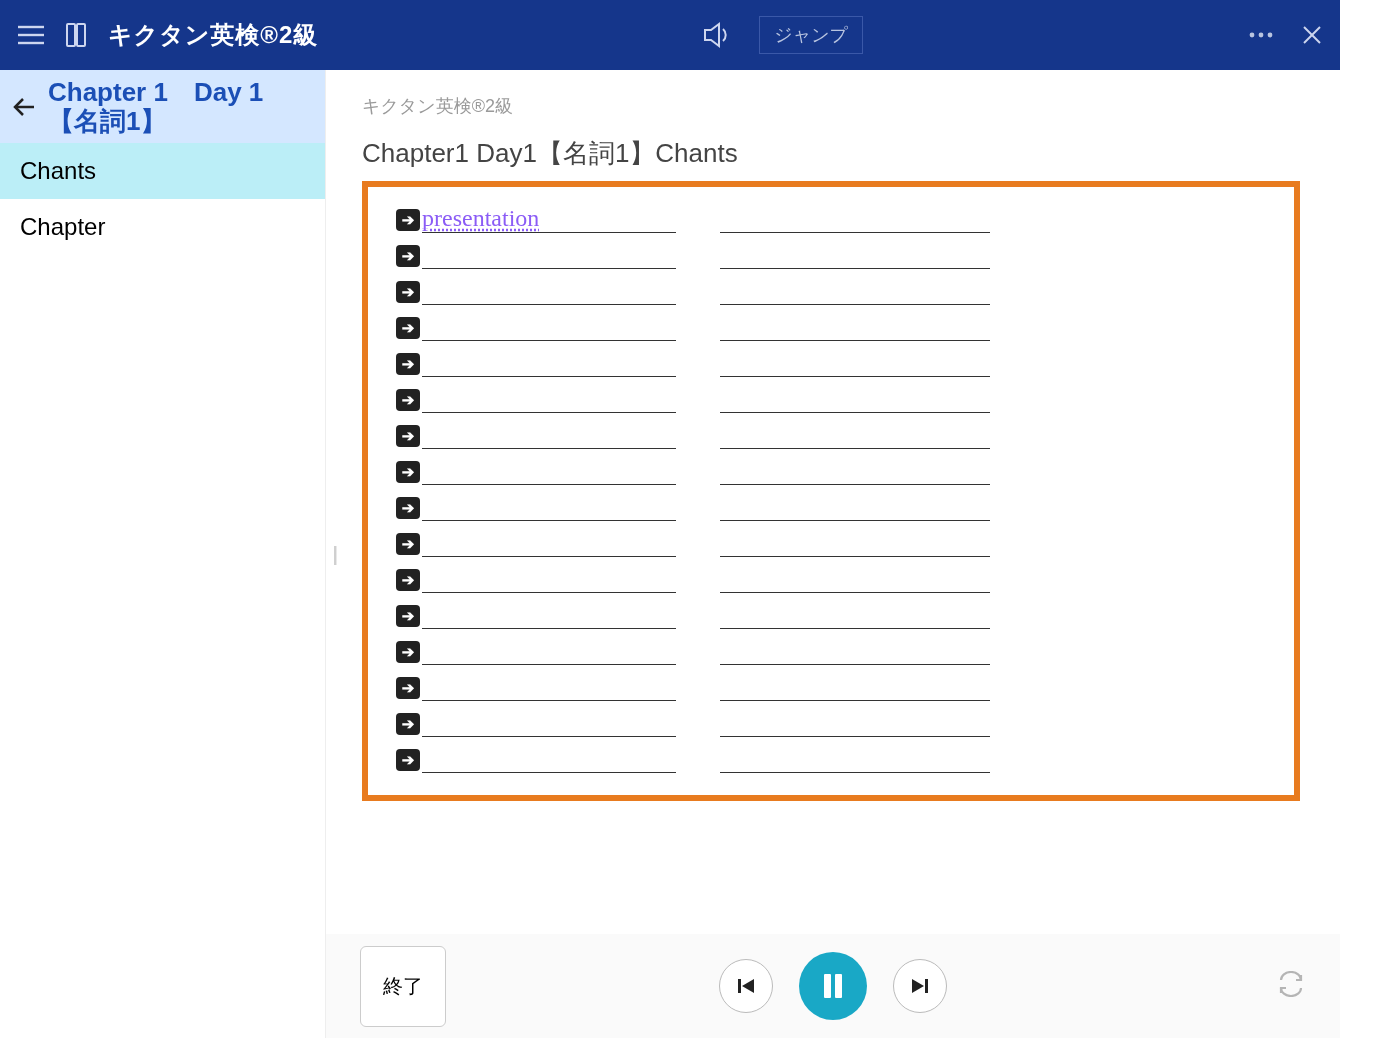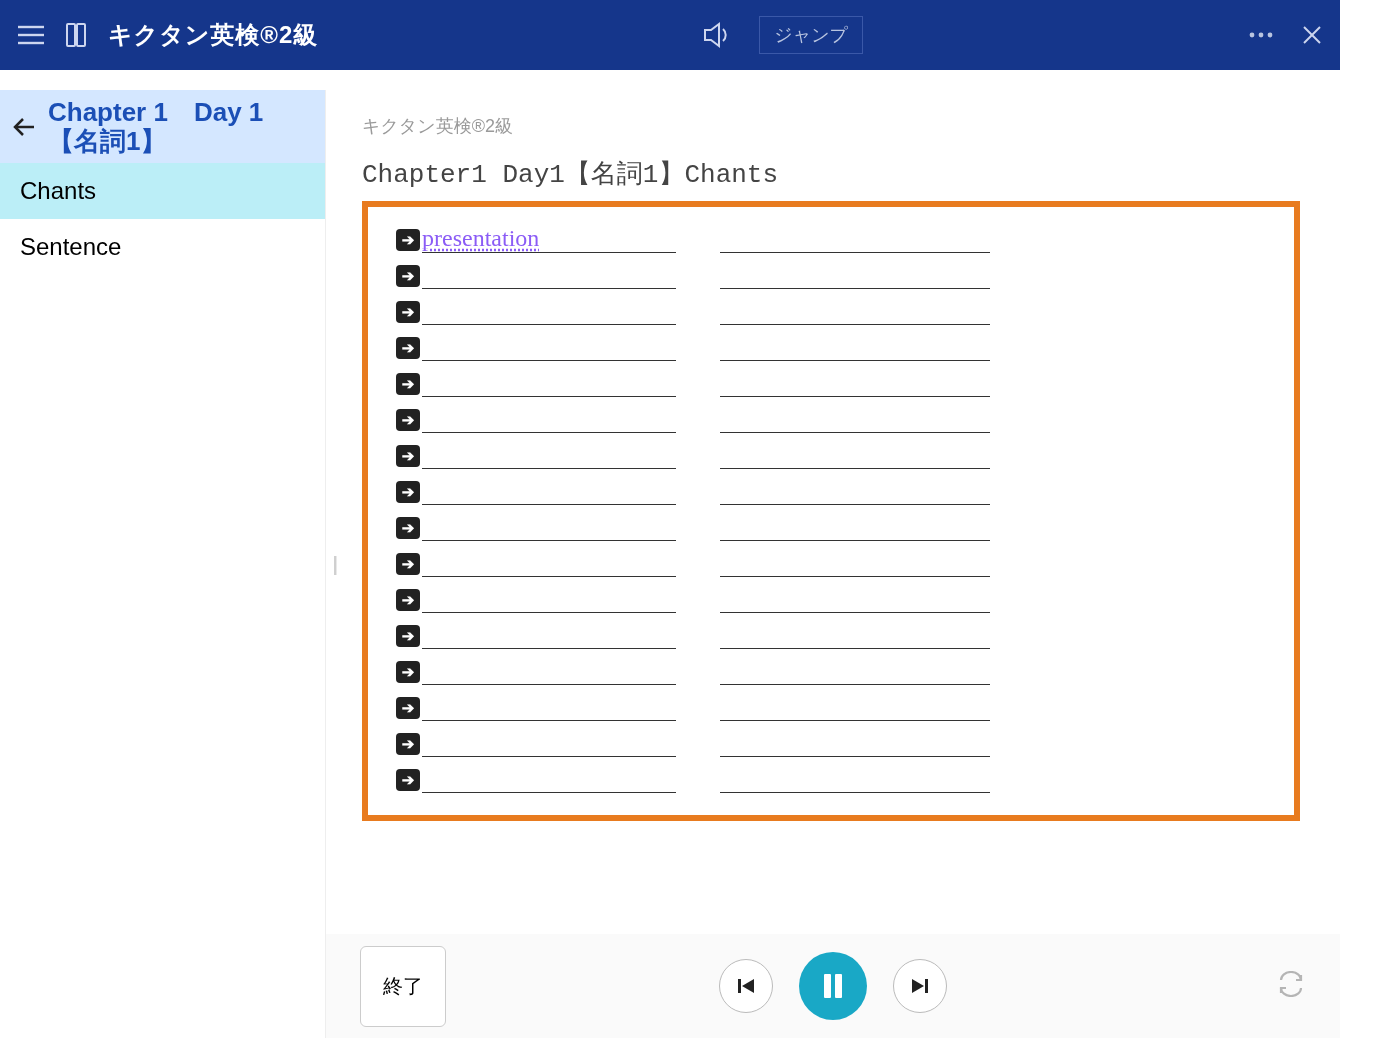--- a/index.html
+++ b/index.html
@@ -11,39 +11,39 @@
   }
   .header .left { display: flex; align-items: center; gap: 20px; }
   .header .center { flex: 1; display: flex; justify-content: center; align-items: center; gap: 26px; }
   .header .right { display: flex; align-items: center; gap: 28px; }
   .header-title { font-size: 24px; font-weight: 600; letter-spacing: 1px; }
   .jump-btn {
     border: 1px solid #3a58a8; background: transparent; color: #b8c4e0;
     padding: 6px 14px; font-size: 18px; border-radius: 0; cursor: pointer;
   }
   .icon-btn { cursor: pointer; display: inline-flex; }
-  .body { flex: 1; display: flex; min-height: 0; margin-top: 20px; }
+  .body { flex: 1; display: flex; min-height: 0; }
   .sidebar { width: 326px; background: #fff; border-right: 1px solid #eee; display: flex; flex-direction: column; position: relative; }
   .crumb {
     display: flex; align-items: center; gap: 12px; padding: 8px 12px 8px 12px;
     background: #d4e7ff;
   }
   .crumb-title { color: #1b4fb6; font-size: 26px; font-weight: 700; line-height: 1.1; }
   .side-item {
     padding: 14px 20px; font-size: 24px; cursor: pointer;
   }
   .side-item.active { background: #bbeef7; }
   .drag-handle {
     position: absolute; right: -8px; top: 50%; transform: translateY(-50%);
     color: #cfcfcf; font-size: 20px; letter-spacing: -6px; user-select: none;
   }
   .main { flex: 1; position: relative; display: flex; flex-direction: column; min-height: 0; }
   .content-scroll { flex: 1; overflow-y: scroll; padding: 24px 40px 24px 36px; }
   .breadcrumb { color: #9a9a9a; font-size: 18px; margin-bottom: 18px; }
-  .section-title { font-size: 26px; color: #444; font-weight: 500; margin-bottom: 10px; font-family: Liberation Mono, monospace; }
+  .section-title { font-size: 26px; color: #444; font-weight: 500; margin-bottom: 10px; }
   .orange-box {
     border: 6px solid #e87b1f; padding: 10px 28px 22px 28px;
   }
   .row { display: flex; align-items: flex-end; gap: 44px; margin-top: 8px; }
   .cell-left { flex: 0 0 280px; display: flex; align-items: flex-end; gap: 0; }
   .arrow-badge {
     width: 24px; height: 22px; background: #222; border-radius: 4px;
     display: inline-flex; align-items: center; justify-content: center;
     color: #fff; font-size: 15px; font-weight: 900; margin-right: 2px;
     align-self: flex-end; margin-bottom: 2px; cursor: pointer;
@@ -132,21 +132,21 @@
         <span class="icon-btn">
           <svg width="24" height="24" viewBox="0 0 24 24" fill="none" stroke="#222" stroke-width="2.5">
               <line x1="22" y1="12" x2="4" y2="12"></line>
               <polyline points="11,4 3,12 11,20"></polyline>
             </svg>
         </span>
         <div class="crumb-title">Chapter 1　Day 1　【名詞1】</div>
       </div>
       <div id="side-items">
           <div class="side-item active">Chants</div>
-          <div class="side-item">Sentence</div>
+          <div class="side-item">Chapter</div>
         </div>
       <div class="drag-handle">||</div>
     </div>
 
     <div class="main">
       <div class="content-scroll">
         <div class="breadcrumb">キクタン英検®2級</div>
         <div class="section-title">Chapter1 Day1【名詞1】Chants</div>
         <div class="orange-box">
           <div id="rows">

